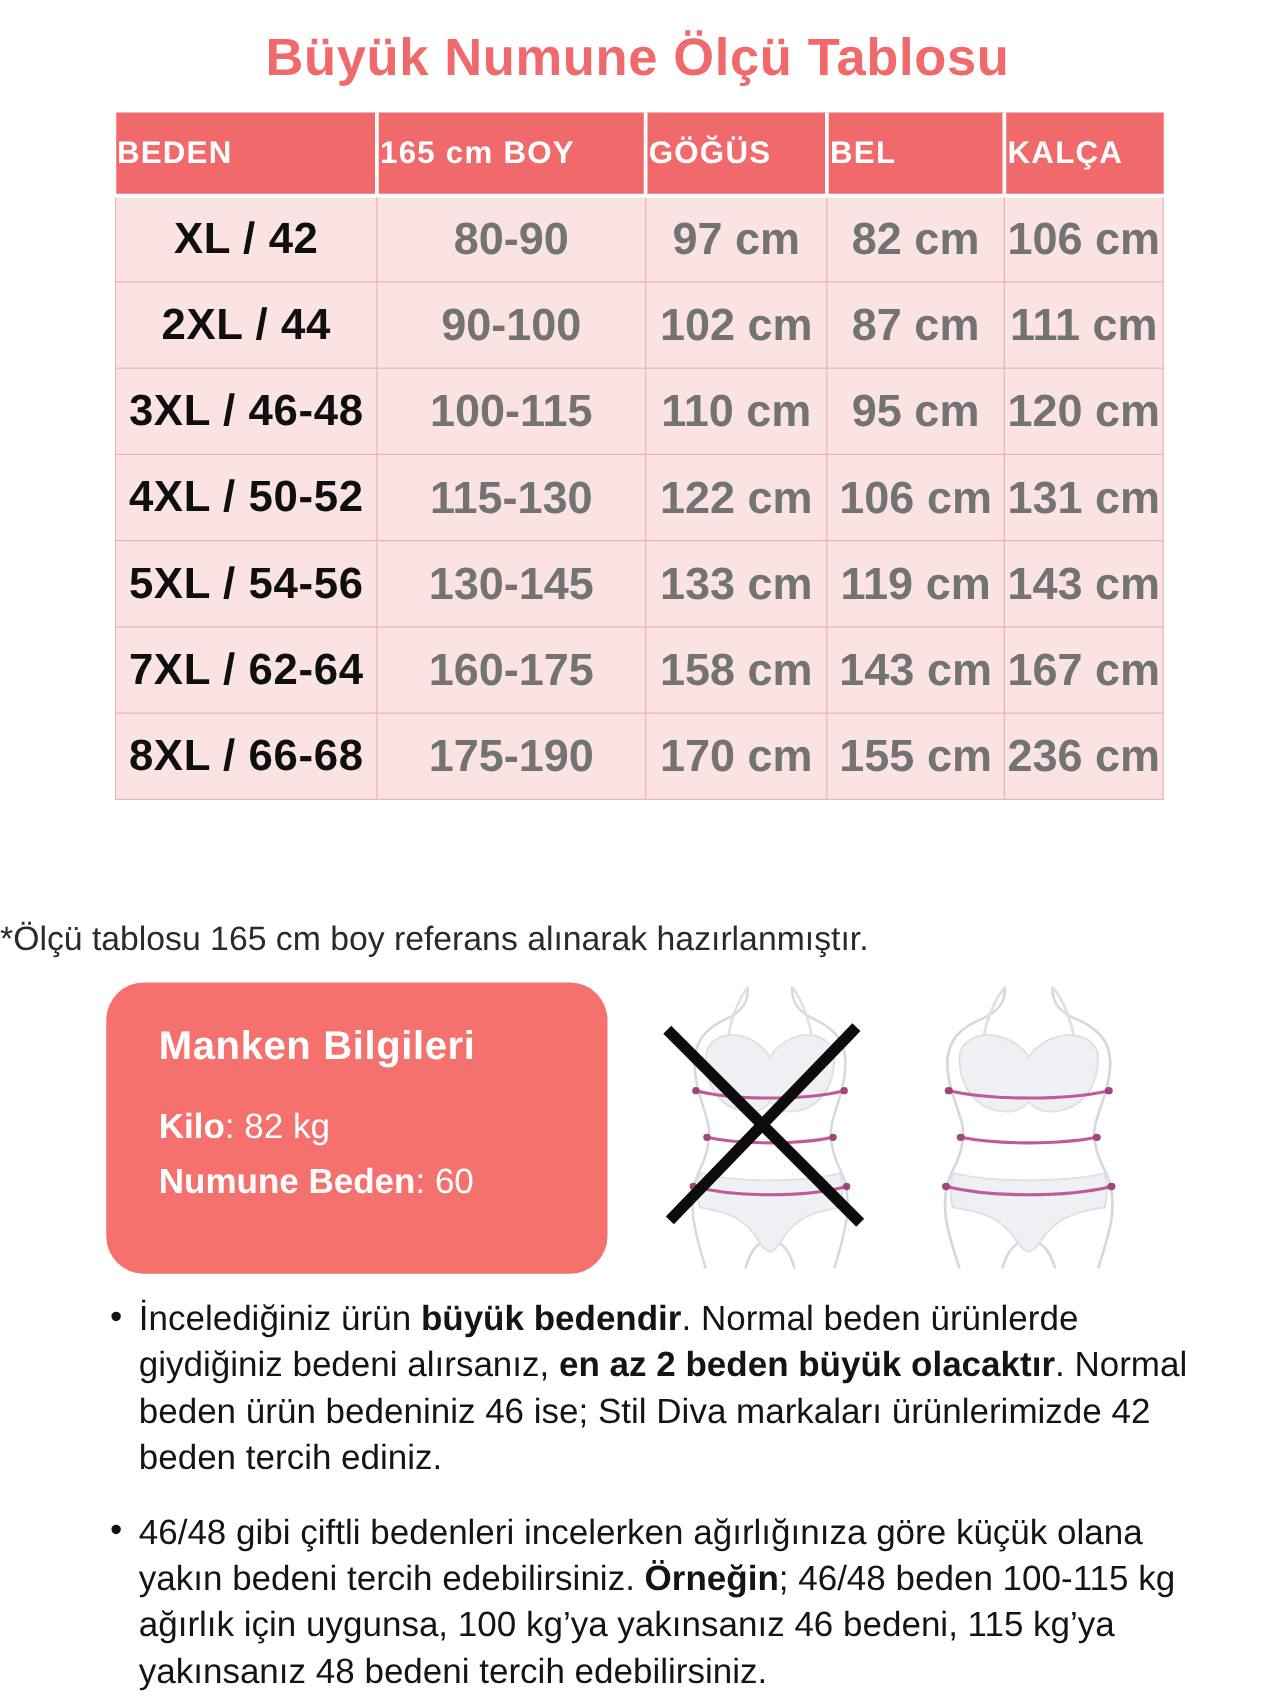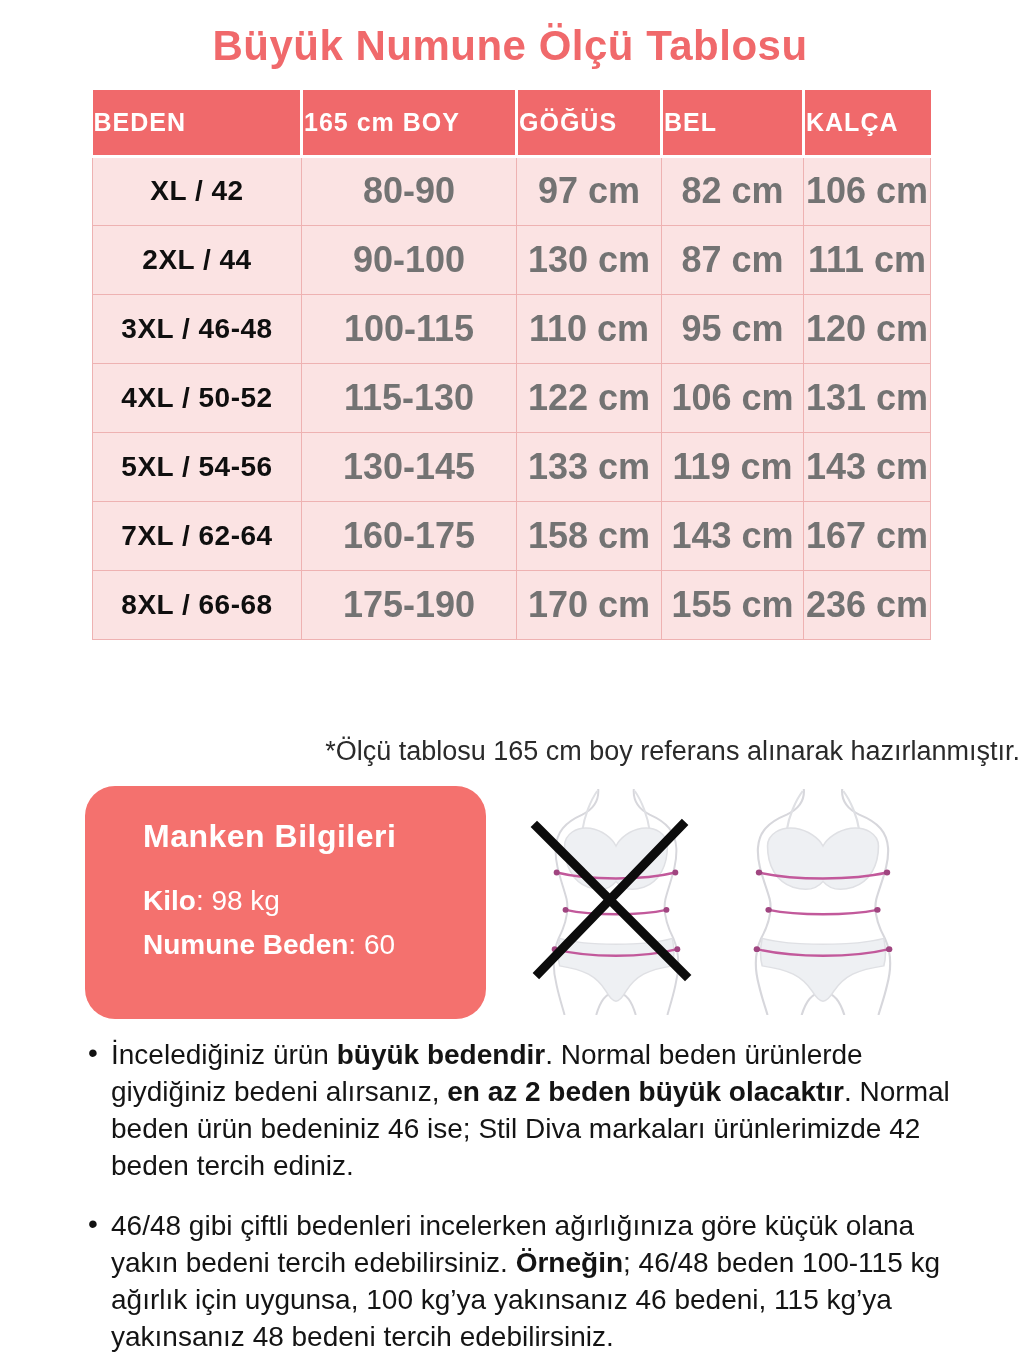--- a/index.html
+++ b/index.html
@@ -38,30 +38,30 @@
   table.size-table th:first-child{border-left:none;}
   table.size-table th:last-child{border-right:none;}
   table.size-table td{
     background:var(--row);
     height:69px;text-align:center;vertical-align:middle;
     font-size:36px;color:#737373;
     border:1px solid var(--cellborder);
     font-weight:bold;
   }
   table.size-table td.size-col{
-    font-weight:bold;color:#0f0f0f;font-size:28px;letter-spacing:.5px;
+    font-weight:bold;color:#0f0f0f;font-size:35px;letter-spacing:.5px;
   }
   .footnote{
     position:absolute;top:736px;left:0;width:100%;
-    text-align:right;font-size:27px;color:#2a2a2a;
+    text-align:left;font-size:27px;color:#2a2a2a;
   }
   .model-box{
     position:absolute;left:85px;top:786px;width:401px;height:233px;
     background:var(--box);border-radius:30px;color:#ffffff;
-    padding:32px 20px 0 58px;
+    padding:32px 20px 0 42px;
   }
   .model-box h2{
     margin:0;font-size:32px;font-weight:bold;letter-spacing:.5px;
   }
   .model-fields{margin-top:24px;font-size:28px;line-height:44px;}
   .model-fields .lbl{font-weight:bold;}
   .figures{
     position:absolute;left:527px;top:789px;width:392px;height:228px;
     display:flex;justify-content:space-between;align-items:flex-start;
   }
@@ -133,21 +133,21 @@
       <tr>
         <td class="size-col">XL / 42</td>
         <td>80-90</td>
         <td>97 cm</td>
         <td>82 cm</td>
         <td>106 cm</td>
       </tr>
       <tr>
         <td class="size-col">2XL / 44</td>
         <td>90-100</td>
-        <td>130 cm</td>
+        <td>102 cm</td>
         <td>87 cm</td>
         <td>111 cm</td>
       </tr>
       <tr>
         <td class="size-col">3XL / 46-48</td>
         <td>100-115</td>
         <td>110 cm</td>
         <td>95 cm</td>
         <td>120 cm</td>
       </tr>
@@ -180,21 +180,21 @@
         <td>236 cm</td>
       </tr>
     </tbody>
 </table>
 
 <div class="footnote">*Ölçü tablosu 165 cm boy referans alınarak hazırlanmıştır.</div>
 
 <div class="model-box">
   <h2>Manken Bilgileri</h2>
   <div class="model-fields">
-      <div><span class="lbl">Kilo</span><span>: 98 kg</span></div>
+      <div><span class="lbl">Kilo</span><span>: 82 kg</span></div>
       <div><span class="lbl">Numune Beden</span><span>: 60</span></div>
     </div>
 </div>
 
 <div class="figures">
   <svg width="178" height="226" viewBox="0 0 178 226">
     <use href="#body-figure" width="178" height="226"></use>
     <g stroke="#0c0c0c" stroke-width="9" stroke-linecap="square">
       <path d="M10,38 L158,186"></path>
       <path d="M155,36 L12,184"></path>

